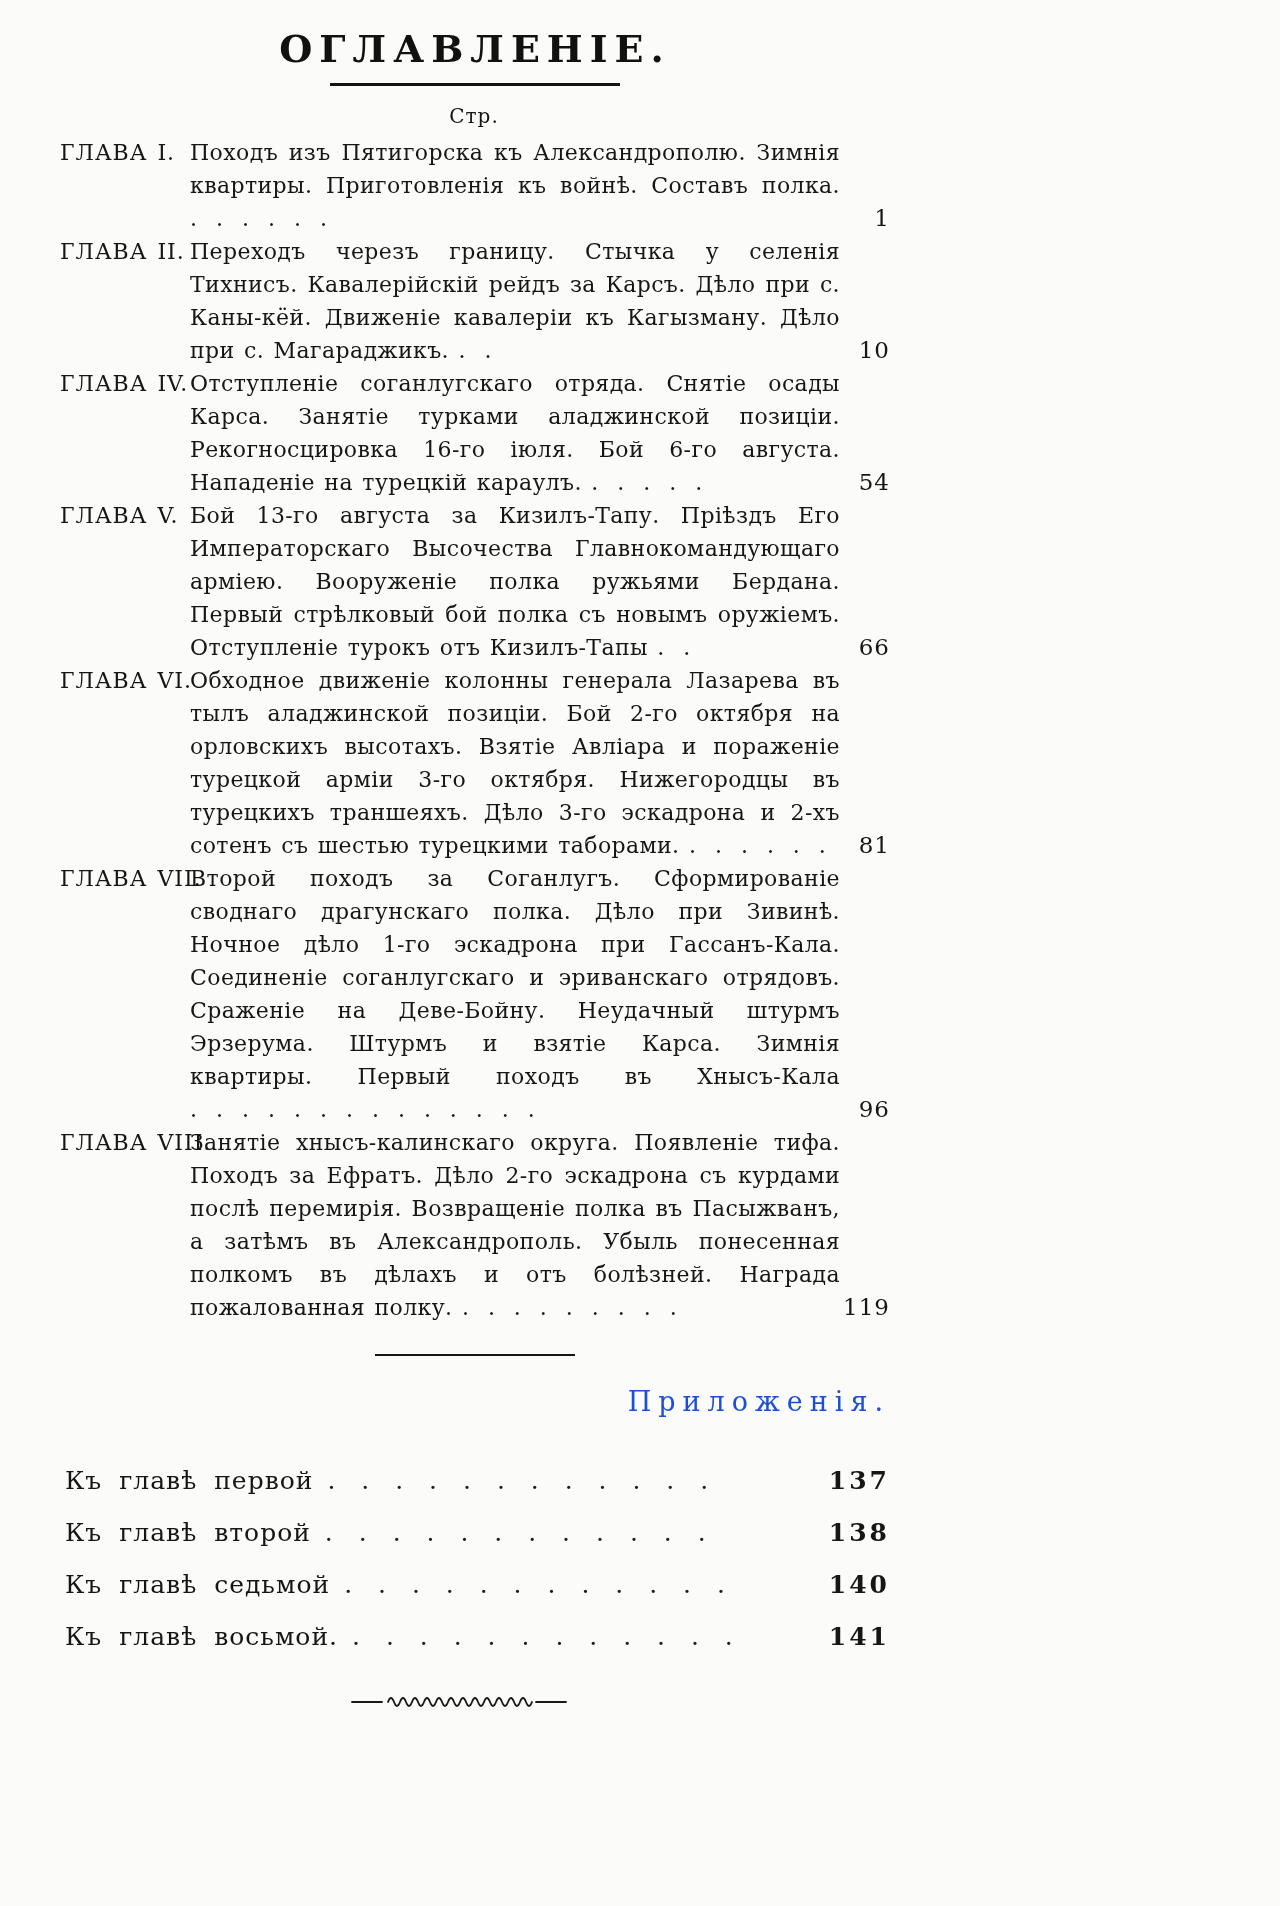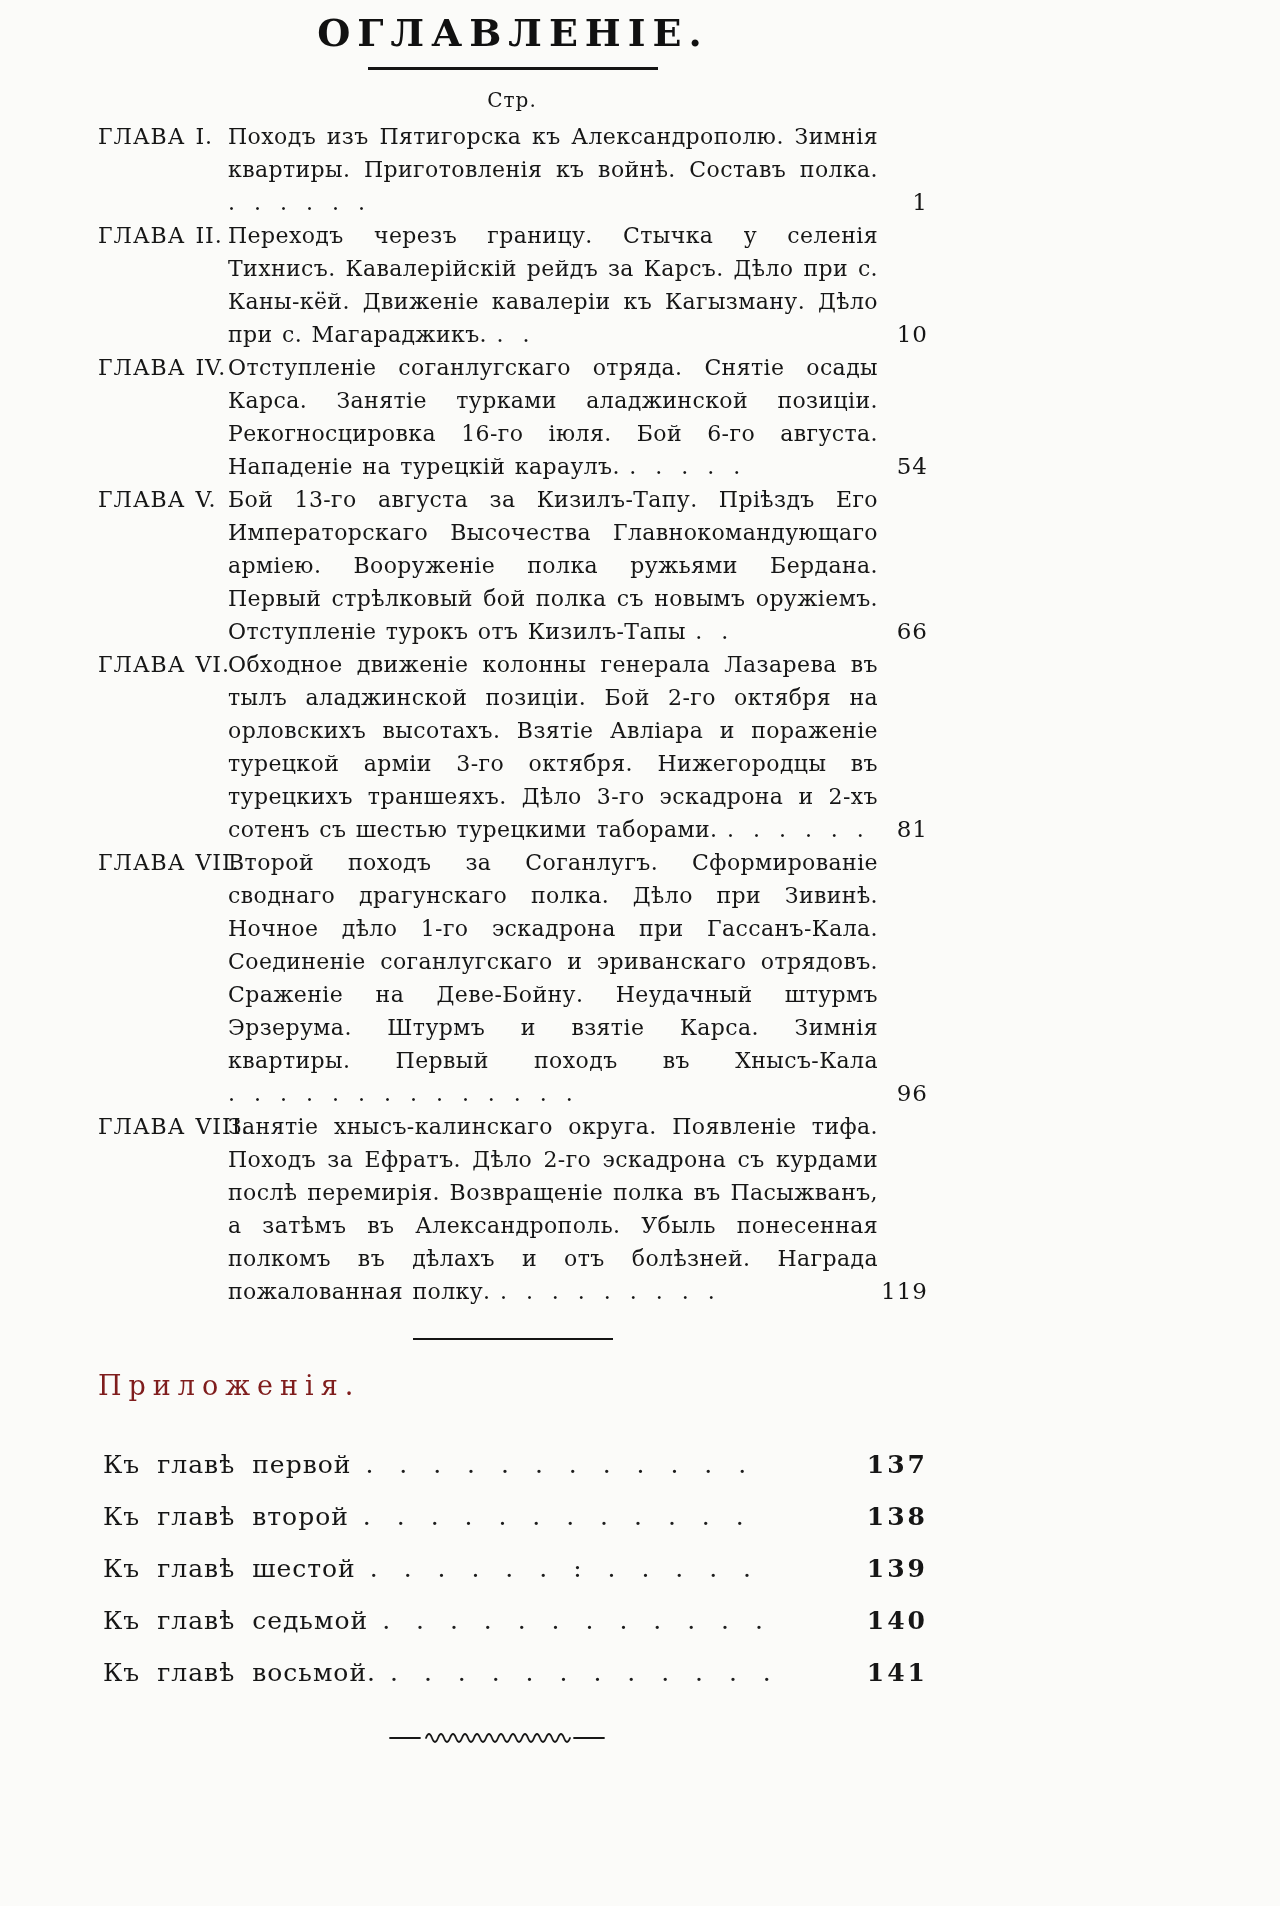--- a/index.html
+++ b/index.html
@@ -15,22 +15,22 @@
     position: relative;
     overflow: hidden;
   }
   .sheet {
     position: relative;
     width: 1280px;
     height: 1906px;
   }
   .content {
     width: 830px;
-    margin-left: 98px;
-    padding-top: 10px;
+    margin-left: 60px;
+    padding-top: 26px;
   }
   .title {
     text-align: center;
     font-size: 38px;
     font-weight: bold;
     letter-spacing: 7px;
     color: #111;
   }
   .title-rule {
     width: 290px;
@@ -78,25 +78,25 @@
     font-size: 23px;
     letter-spacing: 1px;
   }
   .mid-rule {
     width: 200px;
     height: 2px;
     background: #151515;
     margin: 30px auto 0 auto;
   }
   .appendix-title {
-    text-align: left;
+    text-align: right;
     font-size: 27px;
     letter-spacing: 7px;
     margin-top: 30px;
-    color: #7f1d1d;
+    color: #1d4ed8;
   }
   .appendix-rows {
     margin-top: 26px;
   }
   .app-row {
     display: flex;
     align-items: flex-end;
     font-size: 25px;
     height: 52px;
     padding-left: 5px;
@@ -194,25 +194,20 @@
         <span class="app-dots">. . . . .  . . . . . . .</span>
         <span class="app-page">137</span>
       </div>
 
       <div class="app-row">
         <span class="app-label">Къ главѣ второй</span>
         <span class="app-dots">. . . . .  . . . . . . .</span>
         <span class="app-page">138</span>
       </div>
 
-      <div class="app-row">
-        <span class="app-label">Къ главѣ шестой</span>
-        <span class="app-dots">. . . . . .  : . . . . .</span>
-        <span class="app-page">139</span>
-      </div>
 
       <div class="app-row">
         <span class="app-label">Къ главѣ седьмой</span>
         <span class="app-dots">. . . . . . . . . . . .</span>
         <span class="app-page">140</span>
       </div>
 
       <div class="app-row">
         <span class="app-label">Къ главѣ восьмой.</span>
         <span class="app-dots">. . . . . . . . . . . .</span>

